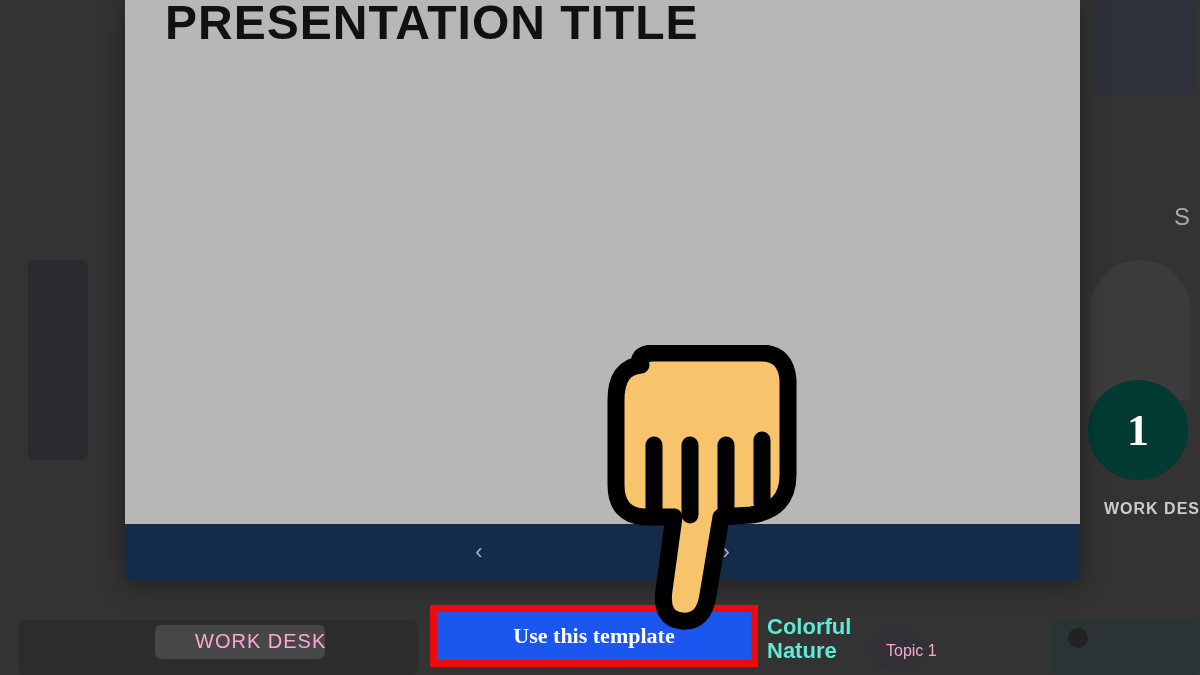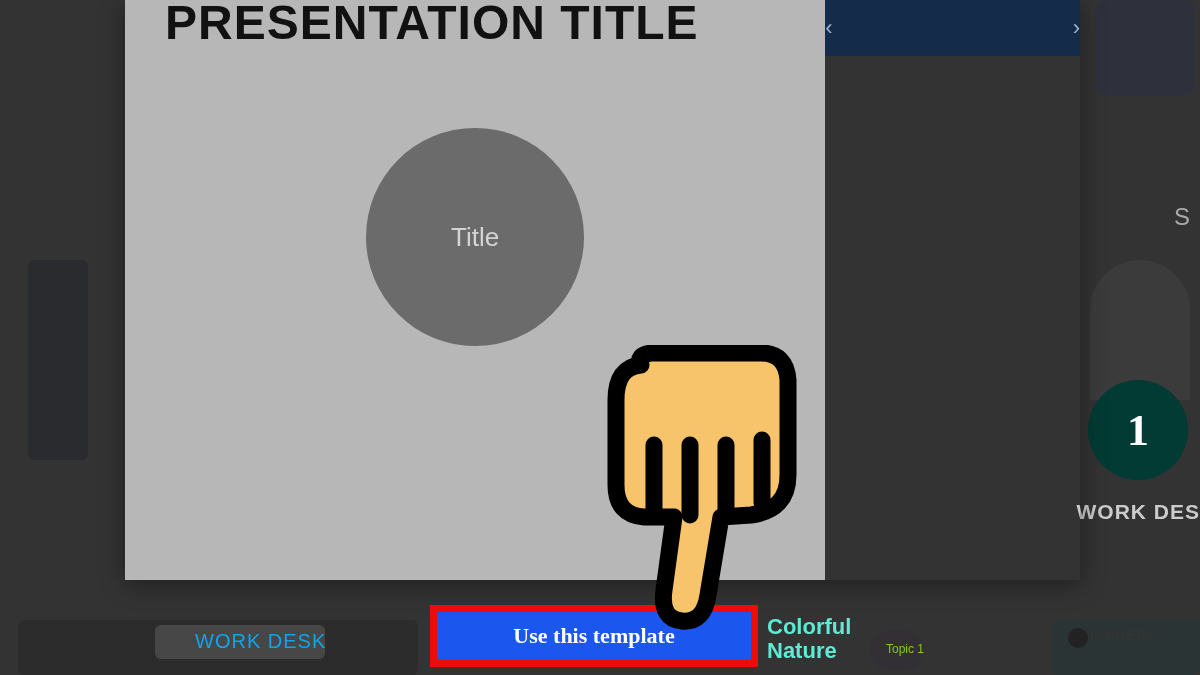--- a/index.html
+++ b/index.html
@@ -35,34 +35,34 @@
       position: absolute;
       right: 12px; top: 380px;
       width: 100px; height: 100px;
       border-radius: 50%;
       background: #023b34;
       color: #fff;
       display: flex; align-items: center; justify-content: center;
       font-size: 44px; font-weight: bold;
       font-family: "Times New Roman", serif;
     }
-    .bg-label-1 { position: absolute; right: 0; top: 500px; color: #ccc; font-weight: bold; font-size: 21px; letter-spacing: 1px; }
+    .bg-label-1 { position: absolute; right: 0; top: 500px; color: #ccc; font-weight: bold; font-size: 16px; letter-spacing: 1px; }
     .bg-label-2 { position: absolute; right: 10px; top: 203px; color: #aaa; font-size: 24px; }
-    .bg-label-wd { position: absolute; left: 195px; top: 630px; color: #0ea5e9; font-size: 20px; letter-spacing: 1px; font-weight: 500; }
+    .bg-label-wd { position: absolute; left: 195px; top: 630px; color: #f9a8d4; font-size: 20px; letter-spacing: 1px; font-weight: 500; }
     .bg-label-colorful { position: absolute; left: 767px; top: 615px; color: #5eead4; font-size: 22px; font-weight: bold; line-height: 1.1; }
-    .bg-label-topic { position: absolute; left: 886px; top: 642px; color: #84cc16; font-size: 12px; }
+    .bg-label-topic { position: absolute; left: 886px; top: 642px; color: #f9a8d4; font-size: 16px; }
     .bg-label-ice { position: absolute; left: 1090px; top: 626px; color: #333; font-size: 15px; font-weight: bold; }
     .bg-ice-dot { position: absolute; left: 1068px; top: 628px; width: 20px; height: 20px; border-radius: 50%; background: #222; }
 
     
     .modal {
       position: absolute;
       left: 125px; top: 0;
       width: 955px; height: 580px;
-      display: flex; flex-direction: row;
+      display: flex; flex-direction: column;
       box-shadow: 0 4px 24px rgba(0,0,0,0.4);
     }
     .slide-area {
       flex: 1;
       background: #b7b7b7;
       position: relative;
       padding: 0 40px;
     }
     .slide-title {
       font-size: 48px;
@@ -152,21 +152,20 @@
 <div class="bg-label-2">S</div>
 <div class="bg-label-wd">WORK DESK</div>
 <div class="bg-label-colorful">Colorful<br>Nature</div>
 <div class="bg-label-topic">Topic 1</div>
 <div class="bg-ice-dot"></div>
 <div class="bg-label-ice">ICEBERG</div>
 
 <div class="modal">
   <div class="slide-area">
     <div class="slide-title">PRESENTATION TITLE</div>
-    <div class="slide-circle">Title</div>
   </div>
   <div class="modal-footer">
     <span class="nav-arrow">‹</span>
     <span class="nav-arrow">›</span>
   </div>
 </div>
 
 <div class="use-btn-wrap">
   <button class="use-btn">Use this template</button>
 </div>

